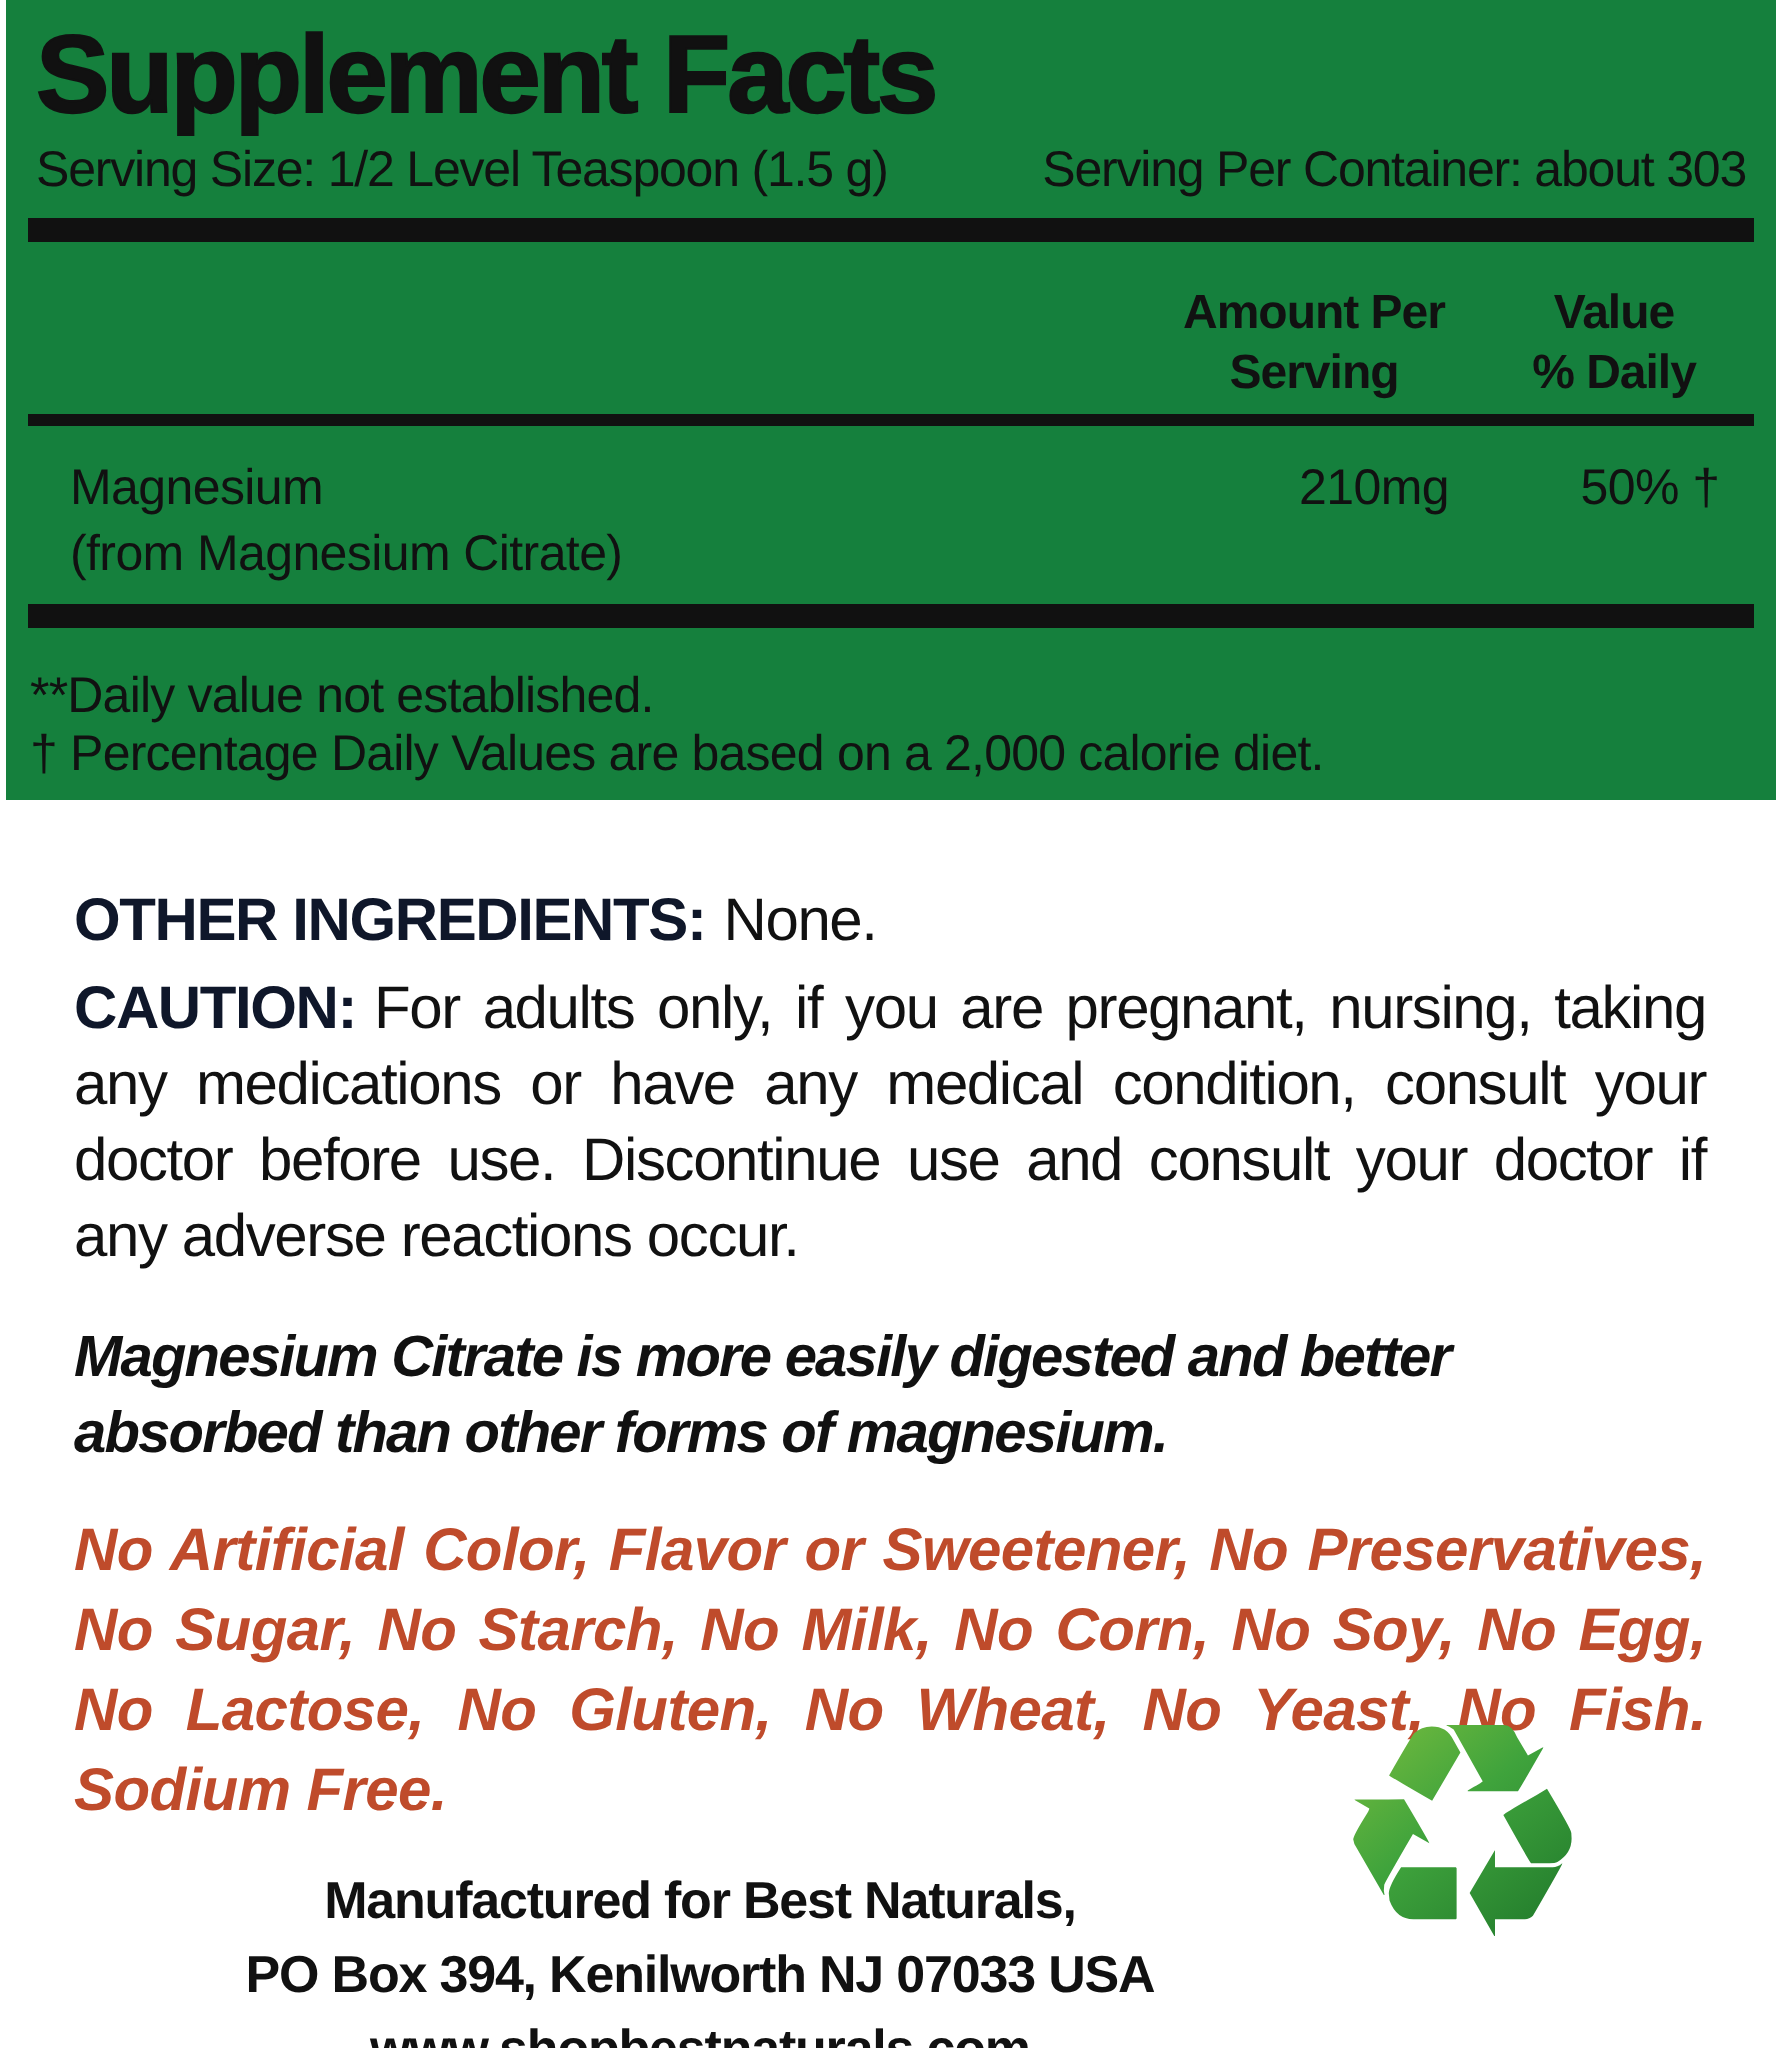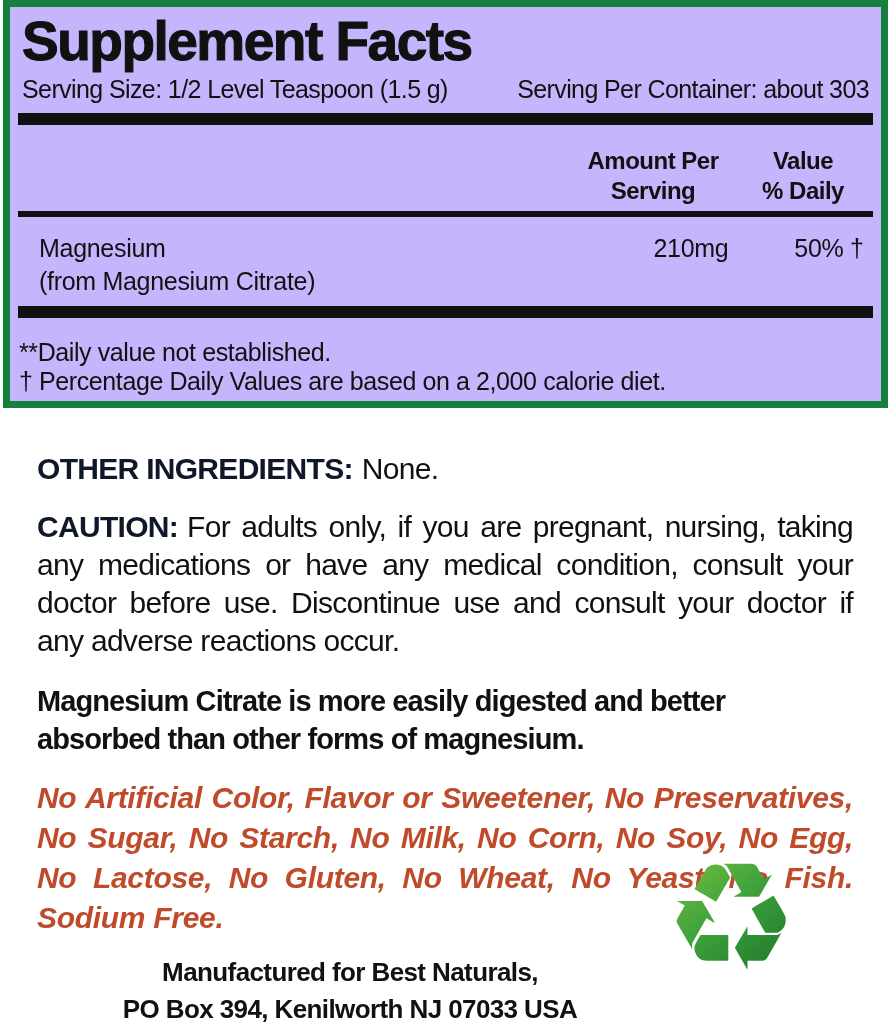--- a/index.html
+++ b/index.html
@@ -8,23 +8,23 @@
     background:#ffffff;
     color:#111111;
     font-family:"Liberation Sans", sans-serif;
     position:relative;
     overflow:hidden;
   }
 
   
   .facts-box{
     margin:0 3px;
-    border:7px solid #15803d;
+    border:3px solid #15803d;
     padding:0 7px;
-    background:#c4b5fd;
+    background:#15803d;
   }
   .sf-title{
     font-size:55px;
     font-weight:bold;
     letter-spacing:-1.5px;
     line-height:62px;
     padding:3px 5px 0;
     -webkit-text-stroke:1.1px #111111;
     white-space:nowrap;
   }
@@ -64,24 +64,25 @@
     font-size:25px;
     letter-spacing:-0.4px;
     line-height:29px;
     padding:20px 0 5px 2px;
   }
 
   
   .info{padding:0 38px 0 37px;}
   .para{font-size:30px;letter-spacing:-0.7px;}
   .other{margin:44px 0 0;}
-  .caution{margin:22px 0 0;line-height:38px;text-align:justify;}
+  .caution{margin:8px 0 0;line-height:38px;text-align:justify;}
   .red-label{color:#0f172a;font-weight:bold;margin-right:9px;}
   .abs-note{
     margin:22px 0 0;
+    font-style:italic;
     font-weight:600;
     font-size:29px;
     line-height:38px;
     letter-spacing:-0.9px;
   }
   .free-of{
     margin:20px 0 0;
     font-style:italic;
     font-weight:bold;
     color:#BF4B2B;

